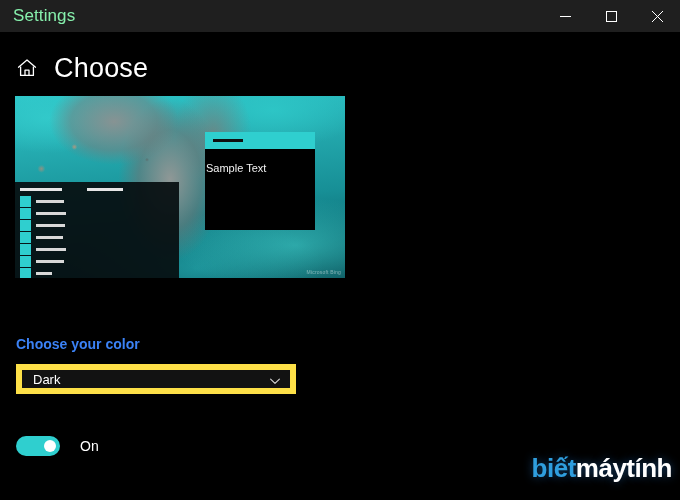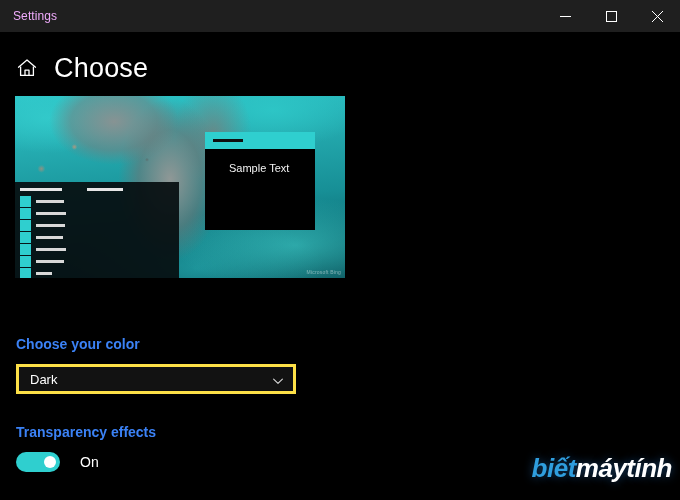--- a/index.html
+++ b/index.html
@@ -18,22 +18,22 @@
 
   
   .titlebar {
     height: 32px;
     background: #1f1f1f;
     display: flex;
     align-items: center;
     position: relative;
   }
   .titlebar-text {
-    font-size: 12px;
-    color: #f0abfc;
+    font-size: 17px;
+    color: #86efac;
     margin-left: 13px;
     letter-spacing: .1px;
   }
   .window-controls {
     position: absolute;
     right: 0;
     top: 0;
     height: 32px;
     display: flex;
   }
@@ -201,21 +201,21 @@
     background: #2fcfcf;
     display: flex;
     align-items: center;
   }
   .sample-title-bar {
     width: 30px;
     height: 3px;
     background: #0f0f0f;
     margin-left: 8px;
   }
-  .sample-body { padding: 9px 0 0 24px; }
+  .sample-body { padding: 9px 0 0 1px; }
   .sample-text {
     font-size: 11px;
     color: #f2f2f2;
     font-weight: 400;
   }
 
   
   .section {
     position: absolute;
     left: 16px;
@@ -226,21 +226,21 @@
     font-weight: 700;
   }
   .sec-color { top: 336px; }
   .sec-trans { top: 424px; }
 
   .combo {
     margin-top: 12px;
     width: 280px;
     height: 30px;
     box-sizing: border-box;
-    border: 3px solid #fde047;
+    border: 6px solid #fde047;
     background: #121212;
     display: flex;
     align-items: center;
     justify-content: space-between;
     padding: 0 9px 0 11px;
   }
   .combo-value {
     font-size: 13px;
     color: #ffffff;
   }
@@ -275,21 +275,20 @@
     margin-left: 20px;
   }
 
   
   .watermark {
     position: absolute;
     right: 8px;
     bottom: 16px;
     font-size: 26px;
     font-weight: bold;
-    font-style: italic;
     letter-spacing: -.5px;
     text-shadow: 0 0 10px rgba(40,120,200,.55);
     white-space: nowrap;
   }
   .wm-blue { color: #2f9ede; }
   .wm-white { color: #ffffff; }
 </style>
 </head>
 <body>
 
@@ -388,21 +387,20 @@
     <span class="combo-value">Dark</span>
     <span class="chev">
       <svg width="12" height="12" viewBox="0 0 12 12" aria-hidden="true">
         <path d="M1.6 4.2 L6 8.4 L10.4 4.2" fill="none" stroke="#d8d8d8" stroke-width="1.1" stroke-linecap="round" stroke-linejoin="round"></path>
       </svg>
     </span>
   </div>
 </div>
 
 <div class="section sec-trans">
-  <div class="section-label">Transparency effects</div>
   <div class="toggle-row">
     <div class="toggle">
       <span class="toggle-knob"></span>
     </div>
     <span class="toggle-state">On</span>
   </div>
 </div>
 
 <div class="watermark">
   <span class="wm-blue">biết</span><span class="wm-white">máytính</span>

